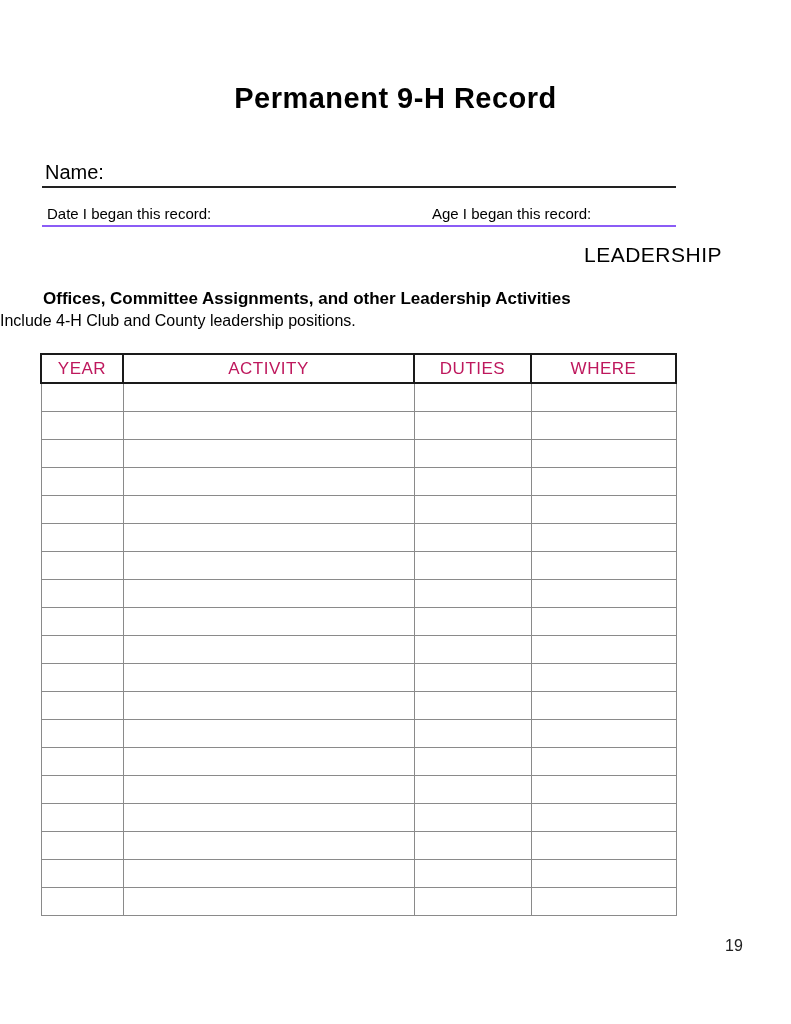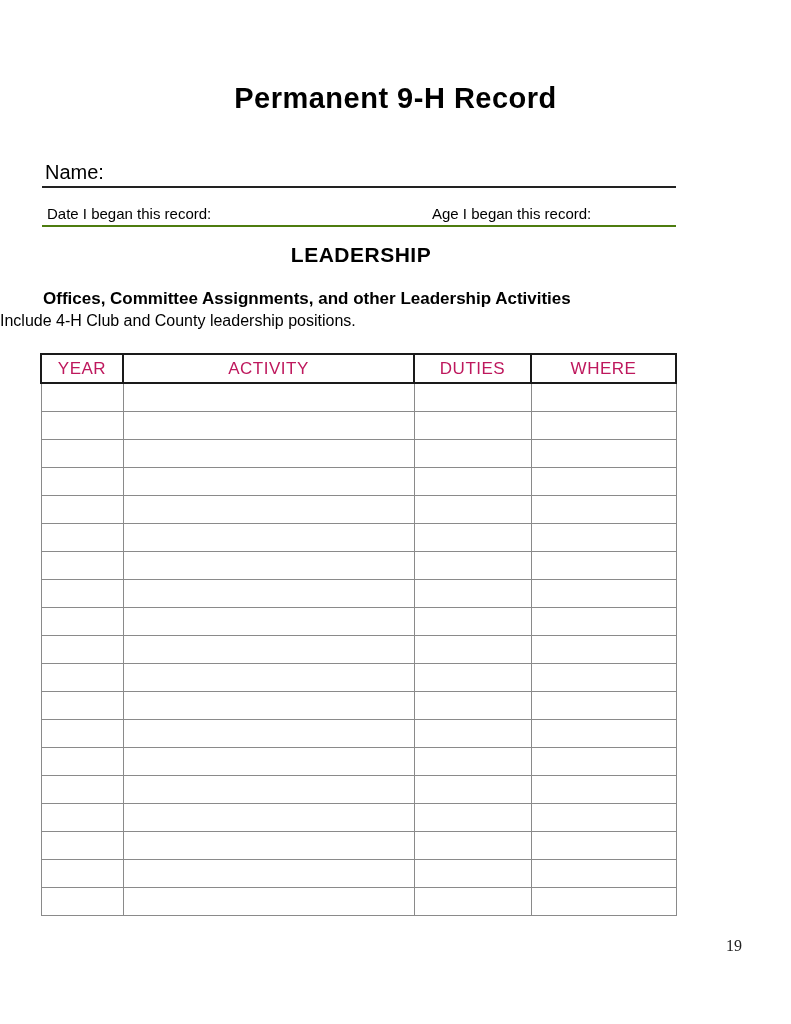--- a/index.html
+++ b/index.html
@@ -32,34 +32,34 @@
     border-bottom:2px solid #222222;
   }
   .name-label{
     position:absolute;
     left:3px; bottom:2px;
     font-size:20px;
   }
   .date-line{
     position:absolute;
     top:204px; left:42px; width:634px; height:23px;
-    border-bottom:2px solid #4d7c0f;
+    border-bottom:2px solid #8b5cf6;
     font-size:15px;
     text-decoration:underline;
   }
   .date-label{position:absolute;left:5px;bottom:3px;}
   .age-label{position:absolute;left:390px;bottom:3px;margin-top:16px;}
   .date-blank{position:absolute;left:185px;bottom:0;width:180px;height:20px;}
   .age-blank{position:absolute;left:545px;bottom:0;width:88px;height:20px;}
   .section-heading{
     position:absolute;
     top:243px; left:0; width:722px;
-    text-align:center;
+    text-align:right;
     font-size:21px;
-    font-weight:bold;
+    font-weight:normal;
     letter-spacing:0.5px;
   }
   .sub-bold{
     position:absolute;
     top:289px; left:43px;
     font-size:17px;
     font-weight:bold;
   }
   .sub-note{
     position:absolute;
@@ -89,21 +89,21 @@
     color:#be185d;
   }
   table.record tbody td{
     border:1px solid var(--grid);
     height:28px;
   }
   .page-number{
     position:absolute;
     top:937px; left:714px; width:40px;
     text-align:center;
-    font-family:Liberation Serif, serif;
+    font-family:Liberation Sans, sans-serif;
     font-size:16px;
     color:#222222;
   }
 </style>
 </head>
 <body>
 
 <div class="page">
 
   <h1 class="title">Permanent 9-H Record</h1>

